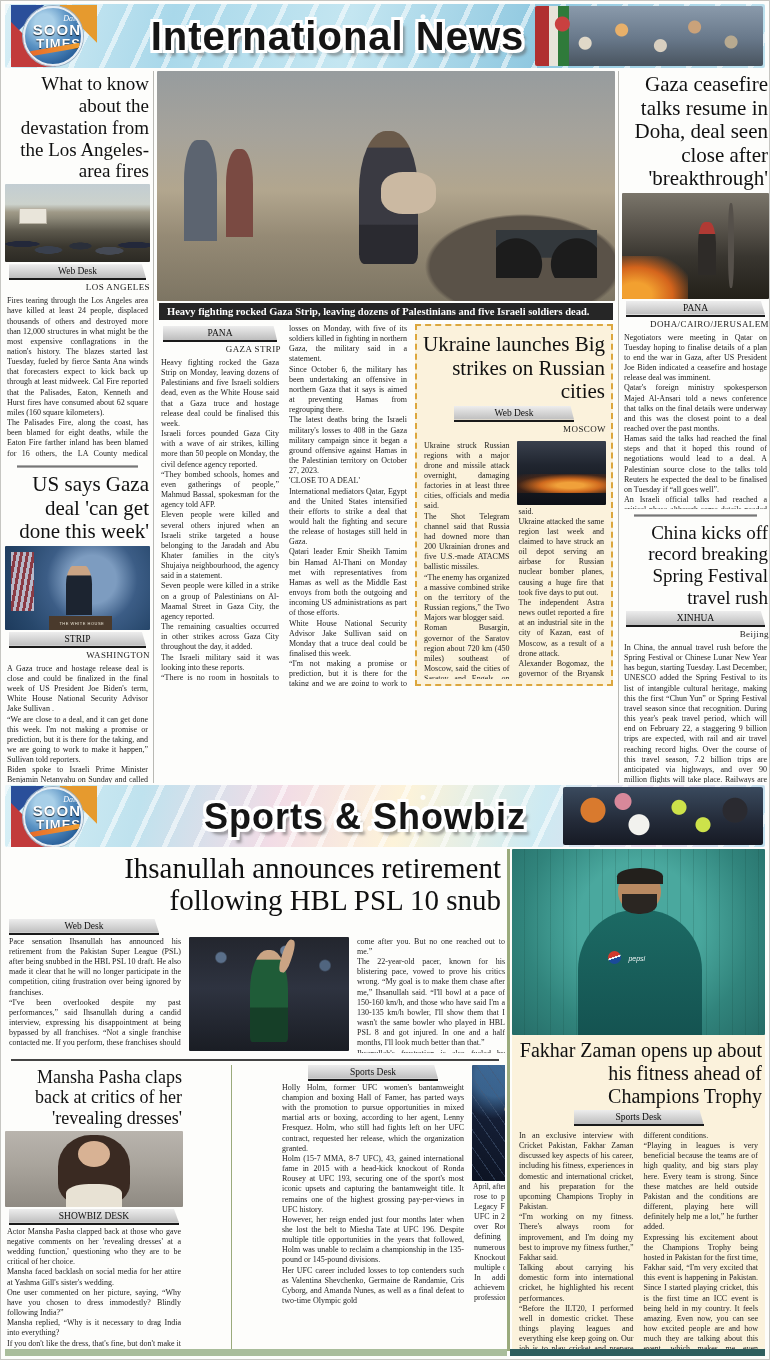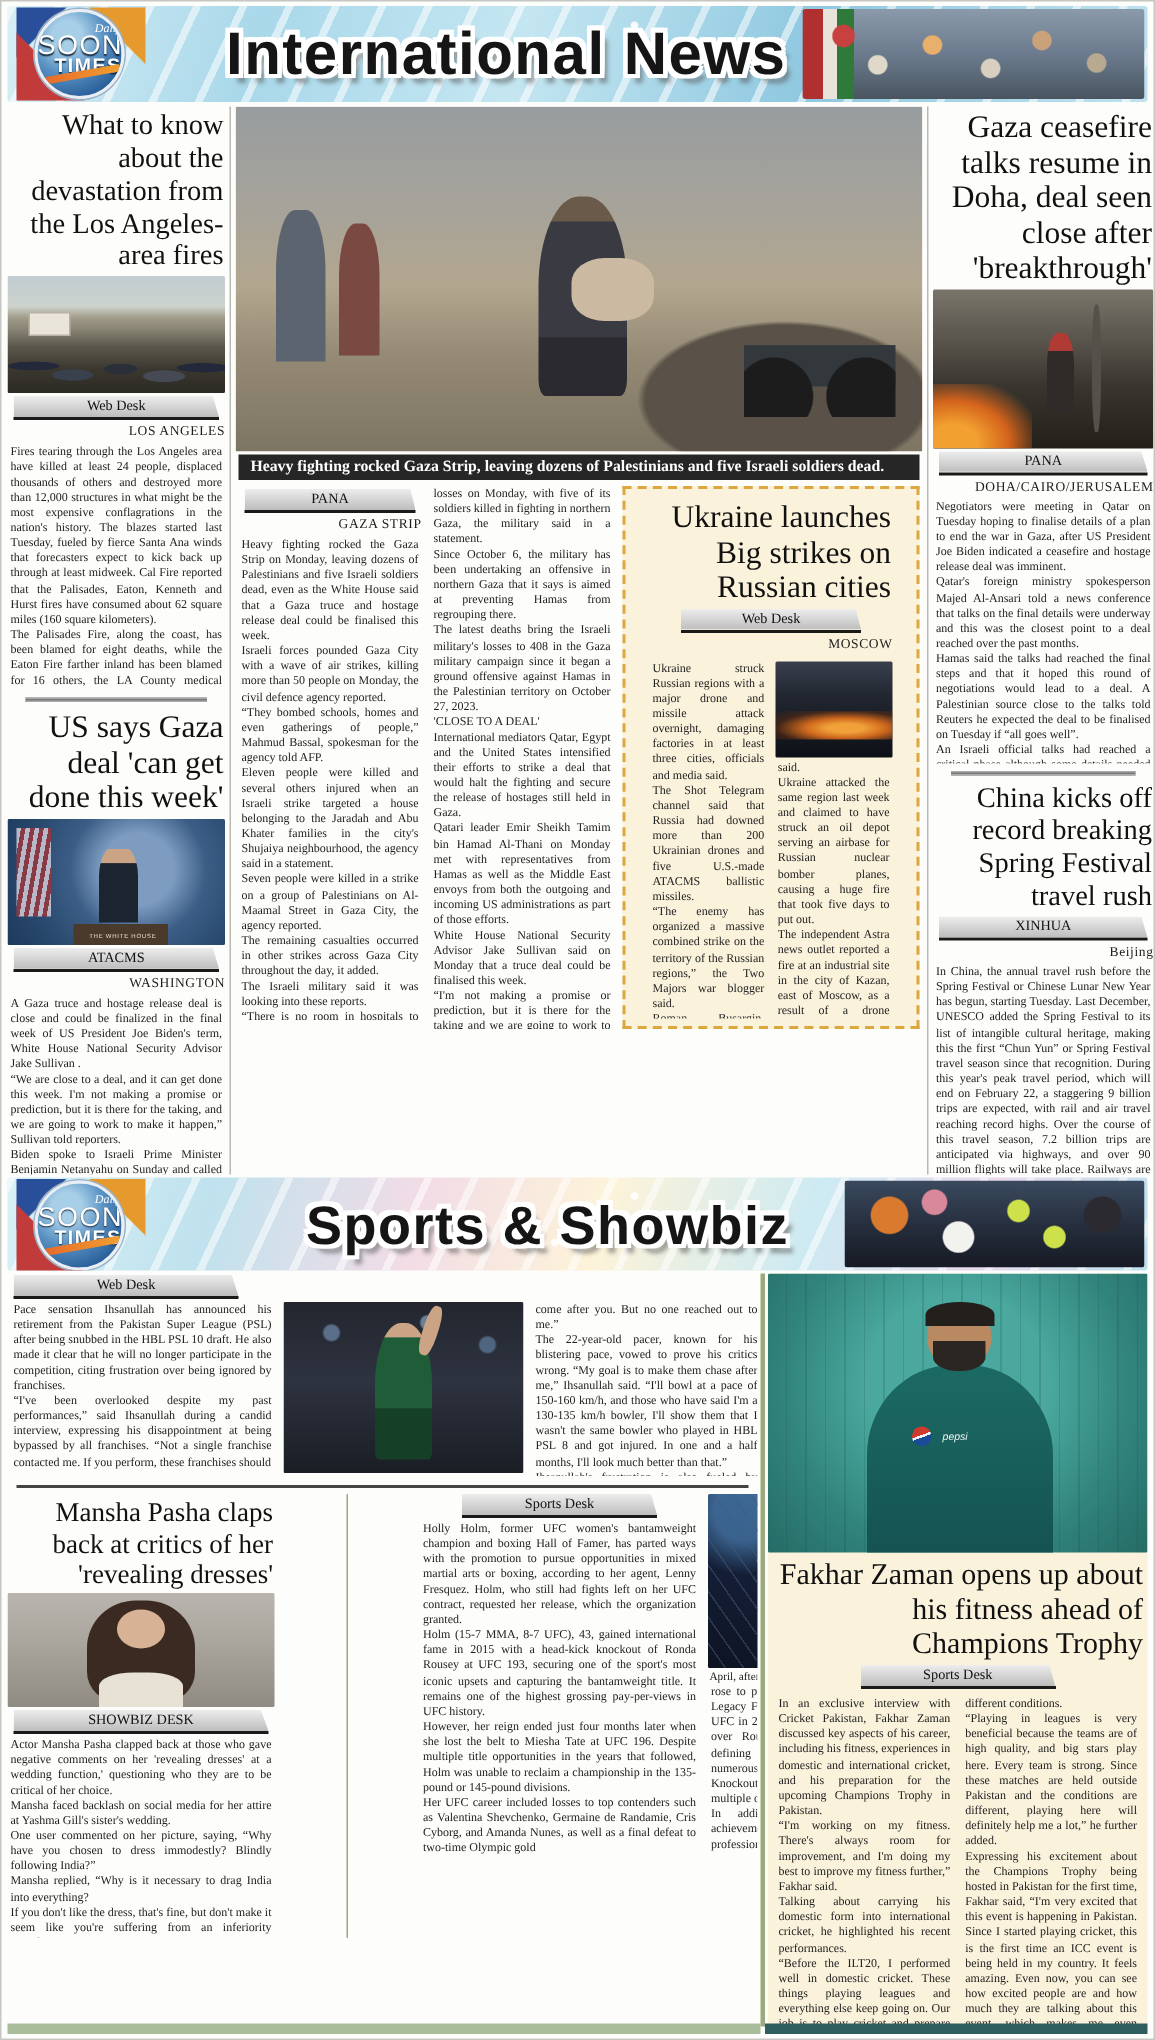--- a/index.html
+++ b/index.html
@@ -23,21 +23,21 @@
   .sports-banner .banner-title{left:170px;right:210px;font-size:36px;}
   .logo-badge{position:absolute;left:6px;top:1px;width:86px;height:62px;}
   .logo-tris{position:absolute;inset:0;background:
      linear-gradient(45deg,#c23b3b 0 30%,transparent 31%),
      linear-gradient(-135deg,#e69a2e 0 25%,transparent 26%),
      linear-gradient(135deg,#2a4f9a 0 22%,transparent 23%);}
   .logo-circle{position:absolute;left:12px;top:1px;width:60px;height:60px;border-radius:50%;
      background:radial-gradient(circle at 35% 28%,#a8cfe8 0 18%,#5b93c4 45%,#2d649e 75%,#1c4a82 100%);
      border:2px solid #e8eef4;box-shadow:0 0 0 1px #9ab0c4;text-align:right;overflow:hidden;}
   .logo-daily{display:block;margin-top:6px;font-style:italic;font-size:8px;color:#ffffff;}
-  .logo-soon{display:block;font-family:"Liberation Sans",sans-serif;font-weight:normal;font-size:18px;line-height:14px;color:#fff;letter-spacing:1px;text-shadow:0 1px 1px #123;}
+  .logo-soon{display:block;font-family:"Liberation Sans",sans-serif;font-weight:bold;font-size:15px;line-height:14px;color:#fff;letter-spacing:1px;text-shadow:0 1px 1px #123;}
   .logo-times{display:block;font-family:"Liberation Sans",sans-serif;font-weight:bold;font-size:13px;line-height:13px;color:#fff;letter-spacing:1px;text-shadow:0 1px 1px #123;}
   .logo-swoosh{position:absolute;left:4px;bottom:12px;width:52px;height:5px;border-radius:3px;
      background:linear-gradient(90deg,#e86a2a,#f0a030);transform:rotate(-10deg);}
   .banner-collage{position:absolute;right:2px;top:2px;bottom:2px;width:228px;border-radius:2px;
      background:
       radial-gradient(circle at 12% 30%,#c94040 0 7px,transparent 8px),
       radial-gradient(circle at 22% 62%,#e0d8c8 0 6px,transparent 7px),
       radial-gradient(circle at 38% 40%,#e8b06a 0 6px,transparent 7px),
       radial-gradient(circle at 55% 66%,#d8cfc0 0 6px,transparent 7px),
       radial-gradient(circle at 70% 35%,#caa27a 0 6px,transparent 7px),
@@ -98,21 +98,21 @@
   .gaza-photo .fig-left2{position:absolute;left:15%;top:34%;width:6%;height:38%;background:#7a4a42;border-radius:40% 40% 0 0;}
   .gaza-photo .bike{position:absolute;right:4%;bottom:10%;width:22%;height:30%;background:
      radial-gradient(circle at 20% 80%,#1c1c1c 0 26%,transparent 27%),
      radial-gradient(circle at 80% 80%,#1c1c1c 0 26%,transparent 27%),
      linear-gradient(180deg,transparent 0 30%,#33383c 31% 70%,transparent 71%);}
   .main-head{font-size:31px;line-height:1.15;margin:4px 6px 3px 6px;}
   .subhead-bar{background:#262626;color:#fff;font-weight:bold;font-size:10.5px;padding:3px 8px;margin:2px 2px 4px 2px;}
   .gaza-cols{display:grid;grid-template-columns:122px 122px 1fr;column-gap:6px;padding:0 2px;height:362px;overflow:hidden;}
 
   
-  .crm-box{background:#fbf2dc;border:2px dashed #dca73e;padding:5px 16px;overflow:hidden;}
+  .crm-box{background:#fbf2dc;border:2px dashed #dca73e;padding:5px 5px;overflow:hidden;}
   .crm-box .h-serif{font-size:21px;line-height:1.12;}
   .ukr-cols{display:grid;grid-template-columns:1fr 1fr;column-gap:5px;margin-top:3px;}
   .ukr-photo{height:64px;margin-bottom:2px;background:linear-gradient(180deg,#39404d 0%,#20252f 38%,#0d1016 100%);}
   .ukr-photo .glow{position:absolute;left:0;right:0;bottom:18%;height:30%;background:
      radial-gradient(ellipse at 60% 60%,#f0a13a 0 18%,#d06a1e 40%,rgba(120,50,10,.4) 70%,transparent 100%);}
 
   
   .doha-photo{height:106px;background:linear-gradient(180deg,#7a756a 0%,#57524a 34%,#393630 60%,#232019 100%);}
   .doha-photo .fire{position:absolute;left:0;bottom:0;width:45%;height:40%;background:
      radial-gradient(ellipse at 20% 90%,#f2a030 0 22%,#d4641c 50%,transparent 80%);}
@@ -217,21 +217,21 @@
       <div class="thick-div"></div>
       <article>
         <h2 class="h-serif md-head">US says Gaza deal 'can get done this week'</h2>
         <div class="photo us-photo">
           <div class="flag"></div>
           <div class="speaker"></div>
           <div class="podium"></div>
           <div class="ph-label">THE WHITE HOUSE</div>
         </div>
         <div class="byline-wrap">
-          <div class="byline">ATACMS</div>
+          <div class="byline">STRIP</div>
         </div>
         <div class="dateline">WASHINGTON</div>
         <div class="bodytxt" style="height:228px">A Gaza truce and hostage release deal is close and could be finalized in the final week of US President Joe Biden's term, White House National Security Advisor Jake Sullivan .
 “We are close to a deal, and it can get done this week. I'm not making a promise or prediction, but it is there for the taking, and we are going to work to make it happen,” Sullivan told reporters.
 Biden spoke to Israeli Prime Minister Benjamin Netanyahu on Sunday and called the ruler of mediator Qatar, Sheikh Tamim bin Hamad Al-Thani, on Monday as negotiations intensified.
 The US leader has been pushing to get a deal between Israel and the Palestinian militant group Hamas before he leaves office on January 20 and hands over to Donald Trump.</div>
       </article>
     </div>
 
     <div class="vline"></div>
@@ -342,20 +342,21 @@
       </div>
     </div>
     <div class="banner-title">Sports &amp; Showbiz</div>
     <div class="banner-collage"></div>
   </header>
 
   <div class="sports-grid">
 
     <div class="col">
       <article>
+        <h1 class="h-serif ihsan-head">Ihsanullah announces retirement following HBL PSL 10 snub</h1>
         <div class="byline-wrap" style="width:150px;margin:1px 4px 2px 4px">
           <div class="byline">Web Desk</div>
         </div>
         <div class="ihsan-grid">
           <div class="bodytxt" style="height:116px">Pace sensation Ihsanullah has announced his retirement from the Pakistan Super League (PSL) after being snubbed in the HBL PSL 10 draft. He also made it clear that he will no longer participate in the competition, citing frustration over being ignored by franchises.
 “I've been overlooked despite my past performances,” said Ihsanullah during a candid interview, expressing his disappointment at being bypassed by all franchises. “Not a single franchise contacted me. If you perform, these franchises should</div>
           <div class="photo ihsan-photo">
             <div class="bowler"></div>
             <div class="arm"></div>
           </div>

